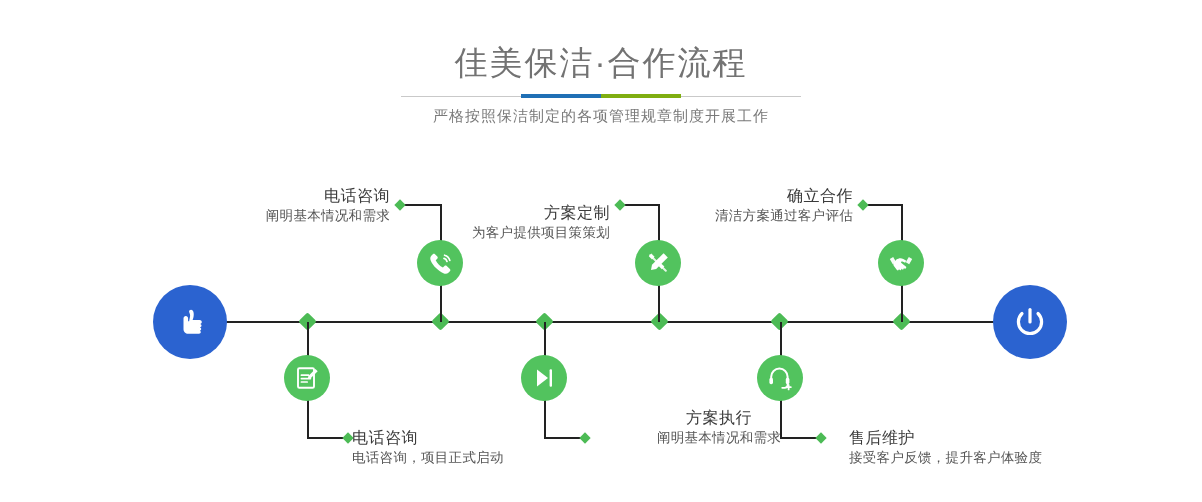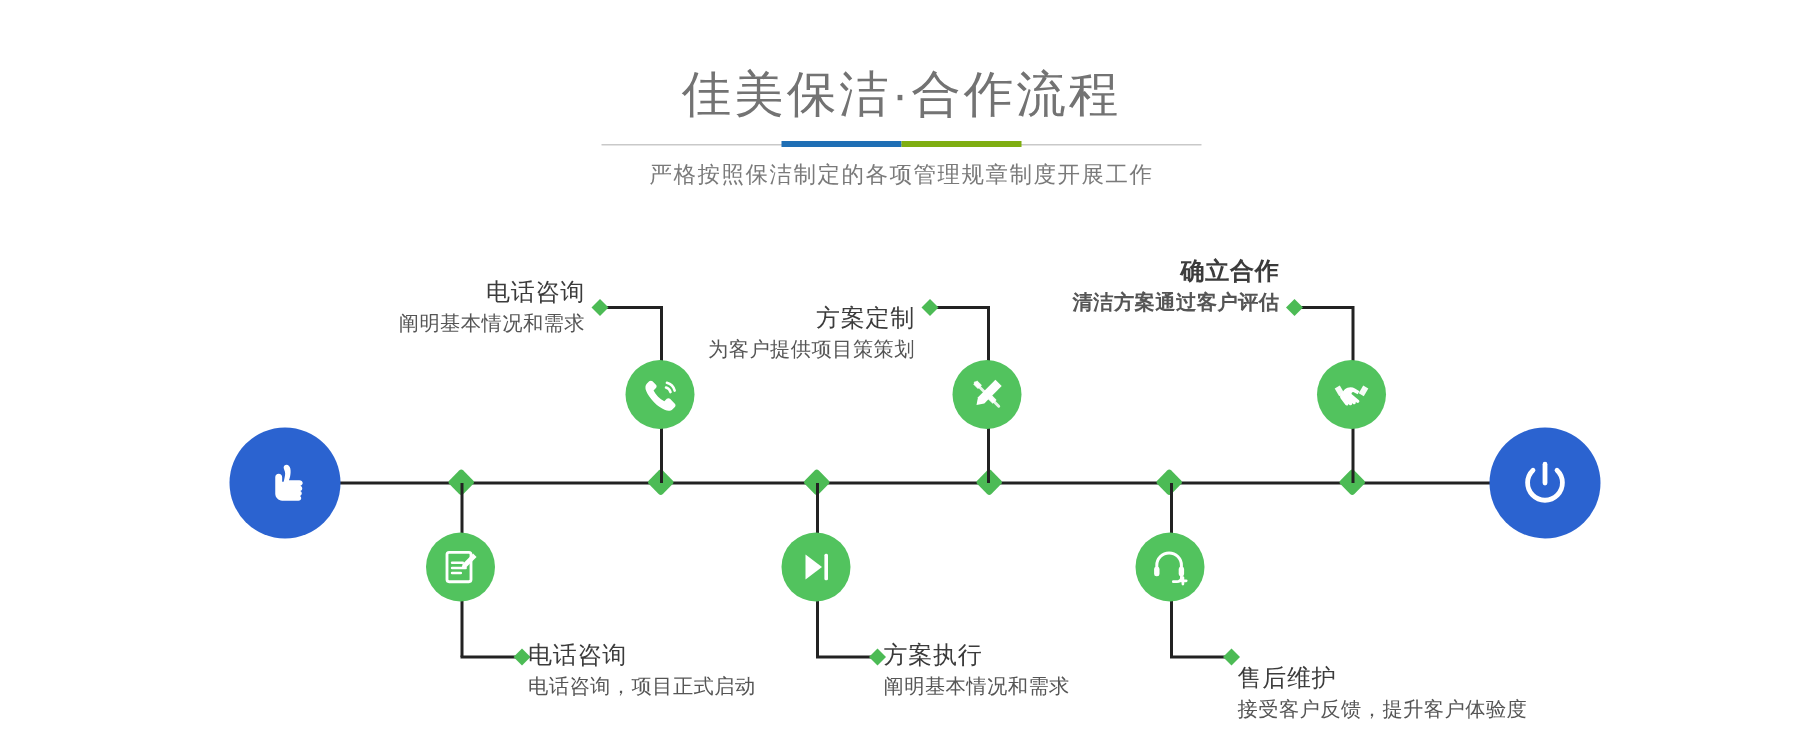--- a/index.html
+++ b/index.html
@@ -165,55 +165,55 @@
   <div class="hline" style="left:544px;top:437px;width:41px;"></div>
   <div class="tipdot" style="left:581px;top:434px;"></div>
   <div class="node" style="left:521px;top:355px;">
     <span>
       <svg width="28" height="28" viewBox="0 0 28 28">
         <path fill="#ffffff" d="M7.0 5.6l11.0 8.4-11.0 8.4z"></path>
         <rect x="19.6" y="5.2" width="2.4" height="17.6" rx="1.0" fill="#ffffff"></rect>
       </svg>
     </span>
   </div>
-  <div class="lbl l" style="left:589px;top:428px;width:260px;">
+  <div class="lbl l" style="left:589px;top:408px;width:260px;text-align:center;">
     <div class="lt">方案执行</div>
     <div class="ls">阐明基本情况和需求</div>
   </div>
 
   <div class="vline" style="left:901px;top:204px;height:118px;"></div>
   <div class="hline" style="left:863px;top:204px;width:39px;"></div>
   <div class="tipdot" style="left:859px;top:200.5px;"></div>
   <div class="node" style="left:878px;top:240px;">
     <span>
       <svg width="28" height="28" viewBox="0 0 28 28">
         <path fill="#ffffff" d="M2.8 10.0l3.4-2.0 3.0 5.2-3.4 2.0z" opacity="0.95"></path>
         <path fill="#ffffff" d="M25.2 10.0l-3.4-2.0-3.0 5.2 3.4 2.0z" opacity="0.95"></path>
         <path fill="#ffffff" d="M9.4 10.6c1.2-0.8 2.6-1.4 4.0-1.4 1.0 0 2.0 0.3 2.9 0.8l3.0 1.8-1.2 2.0-2.6-1.3c-0.5-0.2-1.0-0.1-1.3 0.3-0.3 0.4-0.2 0.9 0.2 1.2l4.4 3.6c0.5 0.4 0.6 1.1 0.2 1.6-0.4 0.5-1.1 0.6-1.6 0.2l-0.7-0.6c0.3 0.5 0.2 1.2-0.3 1.5-0.5 0.4-1.1 0.3-1.5-0.1l-0.6-0.6c0.2 0.5 0.1 1.1-0.4 1.4-0.5 0.3-1.1 0.2-1.4-0.2l-0.6-0.7c0.1 0.5-0.1 1.0-0.6 1.2-0.5 0.2-1.1 0.0-1.4-0.4l-3.0-4.0c-0.6-0.8-0.7-1.8-0.3-2.7z"></path>
       </svg>
     </span>
   </div>
-  <div class="lbl r" style="left:603px;top:172px;width:250px;font-weight:bold;">
+  <div class="lbl r" style="left:603px;top:186px;width:250px;">
     <div class="lt">确立合作</div>
     <div class="ls">清洁方案通过客户评估</div>
   </div>
 
   <div class="vline" style="left:780px;top:322px;height:116px;"></div>
   <div class="hline" style="left:780px;top:437px;width:41px;"></div>
   <div class="tipdot" style="left:817px;top:434px;"></div>
   <div class="node" style="left:757px;top:355px;">
     <span>
       <svg width="28" height="28" viewBox="0 0 28 28">
         <path d="M5.2 15.0v-2.2a8.2 8.2 0 0 1 16.4 0v2.2" fill="none" stroke="#ffffff" stroke-width="2.0" stroke-linecap="round"></path>
         <rect x="3.4" y="13.8" width="3.6" height="6.4" rx="1.6" fill="#ffffff"></rect>
         <rect x="19.8" y="13.8" width="3.6" height="6.4" rx="1.6" fill="#ffffff"></rect>
         <path d="M21.6 20.2v0.8c0 1.6-1.4 2.8-3.0 2.8h-2.4" fill="none" stroke="#ffffff" stroke-width="1.8" stroke-linecap="round"></path>
         <line x1="22.6" y1="21.0" x2="22.6" y2="25.4" stroke="#ffffff" stroke-width="1.8" stroke-linecap="round"></line>
         <line x1="20.4" y1="23.2" x2="24.8" y2="23.2" stroke="#ffffff" stroke-width="1.8" stroke-linecap="round"></line>
       </svg>
     </span>
   </div>
-  <div class="lbl l" style="left:825px;top:428px;width:300px;margin-top:15px;">
+  <div class="lbl l" style="left:849px;top:428px;width:300px;">
     <div class="lt">售后维护</div>
     <div class="ls">接受客户反馈，提升客户体验度</div>
   </div>
 
 </div>
 
 </body></html>

